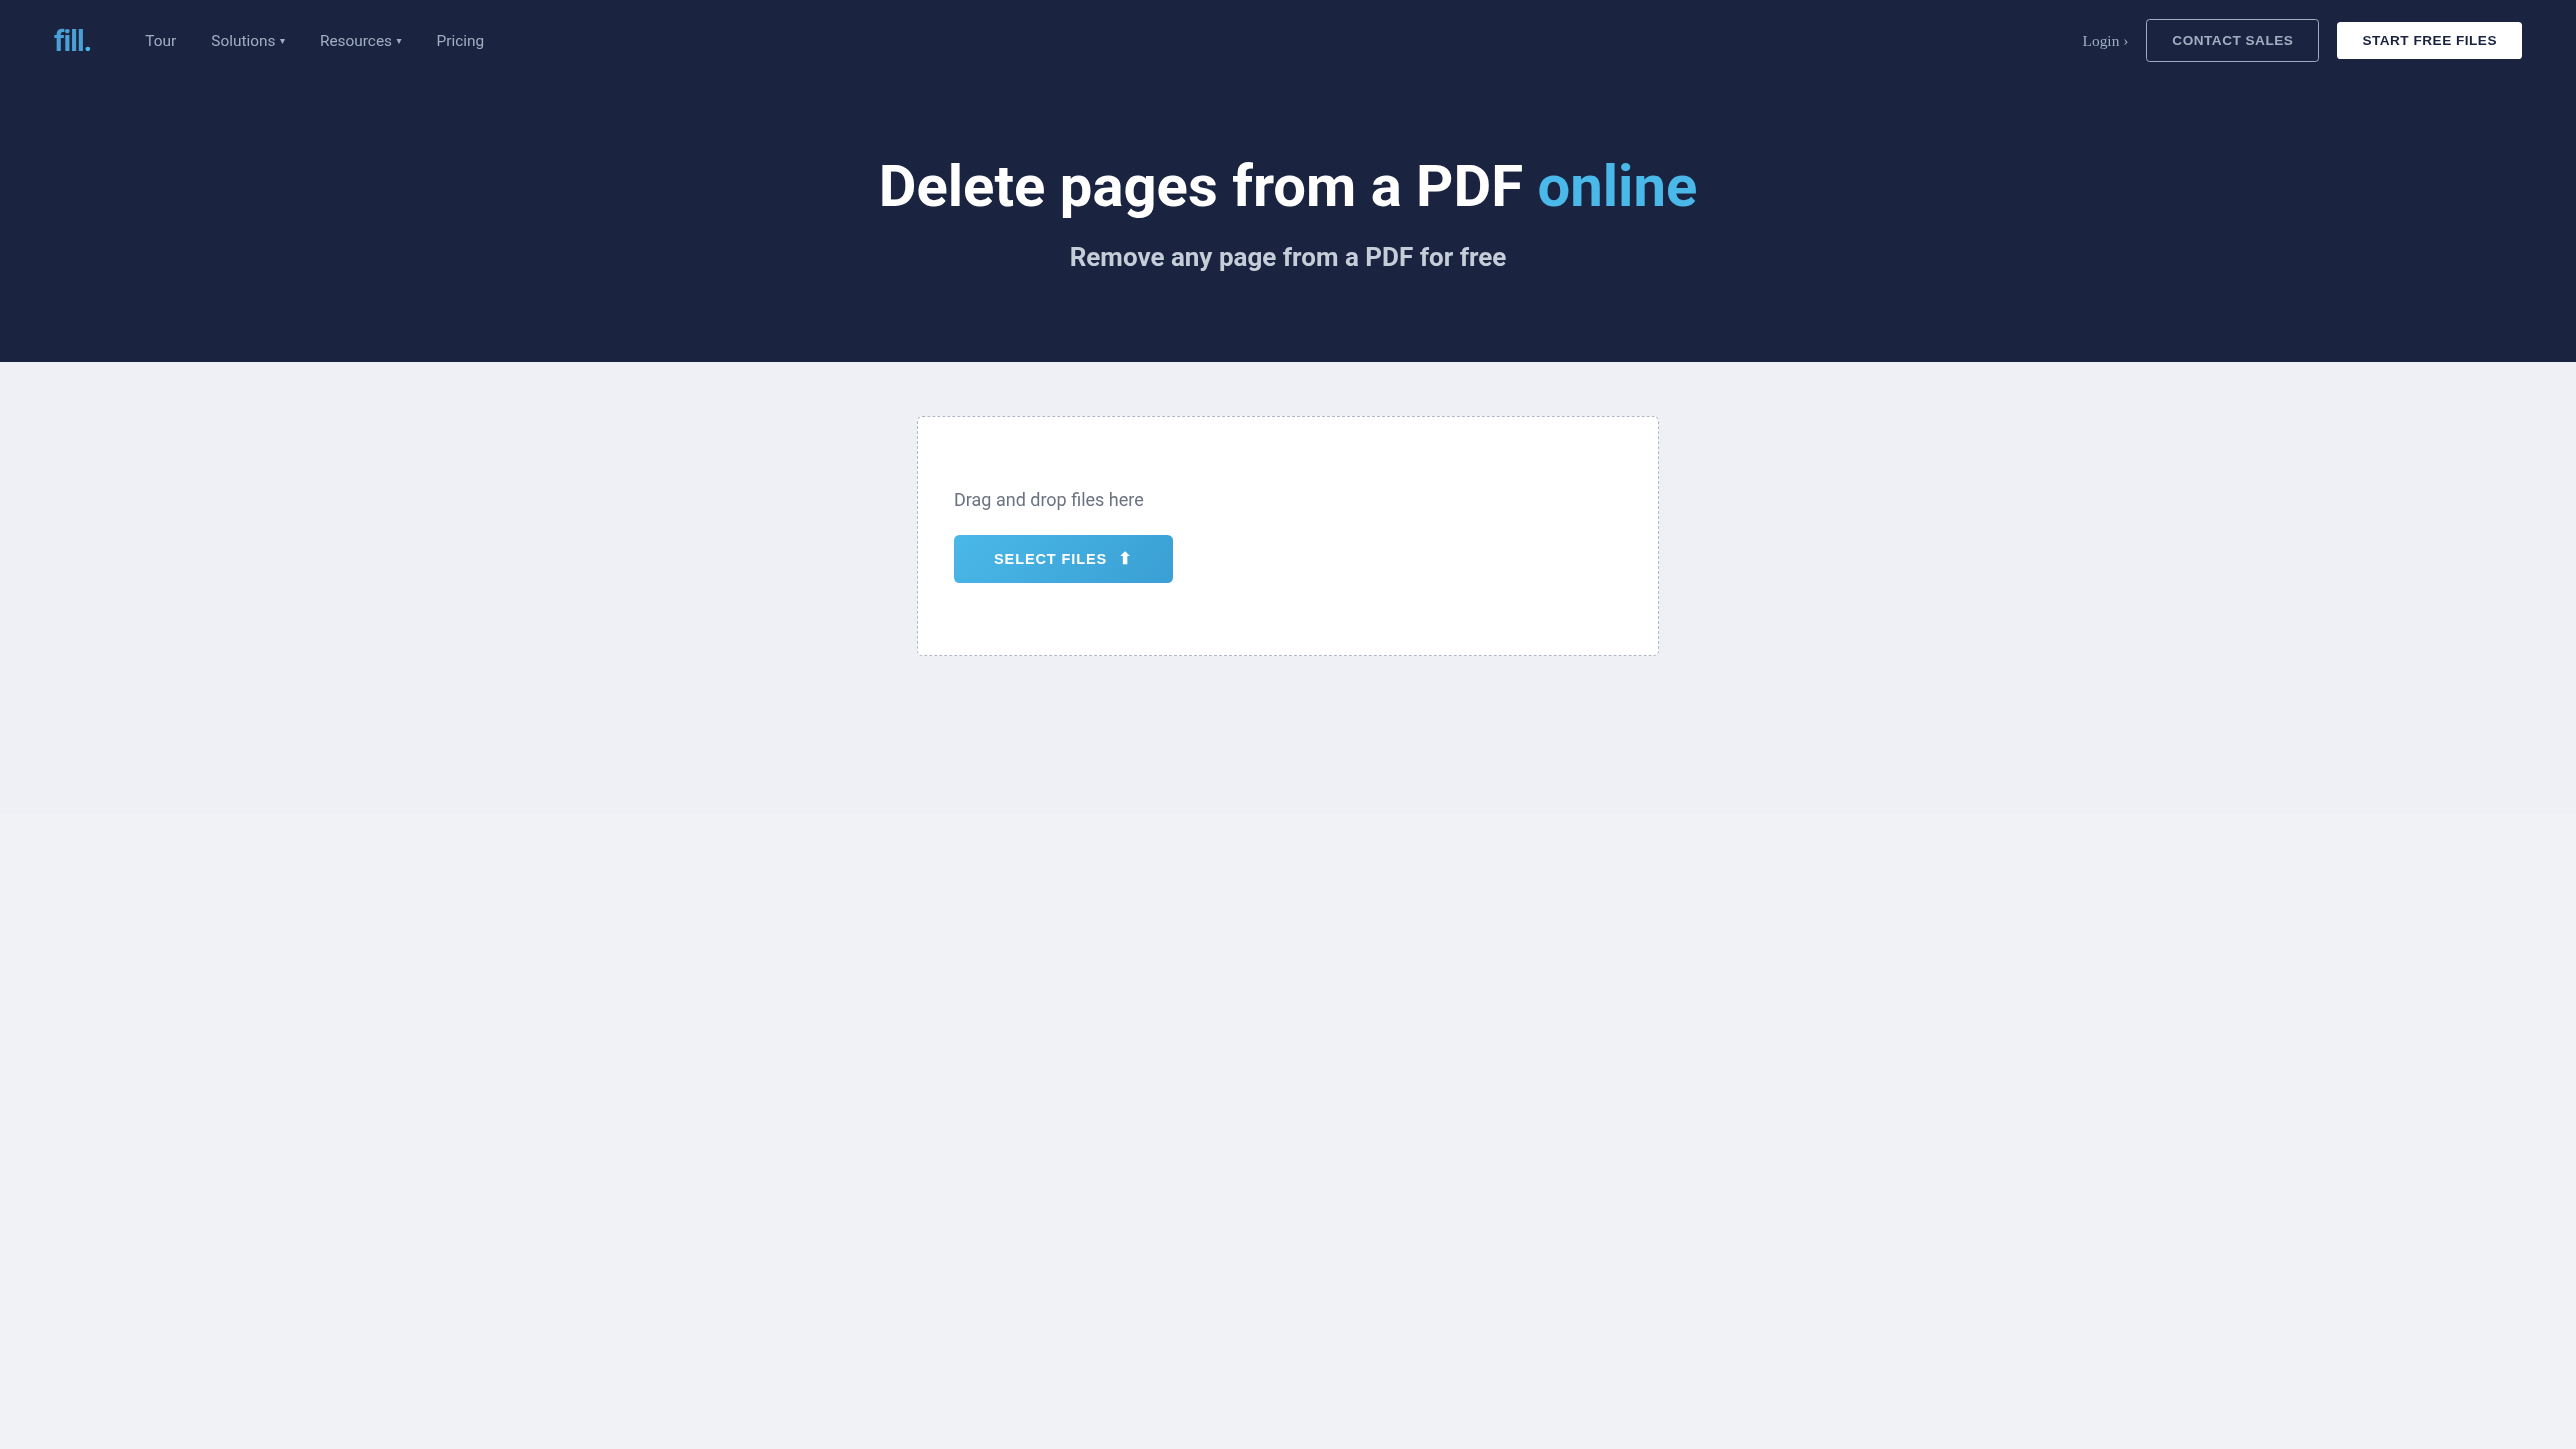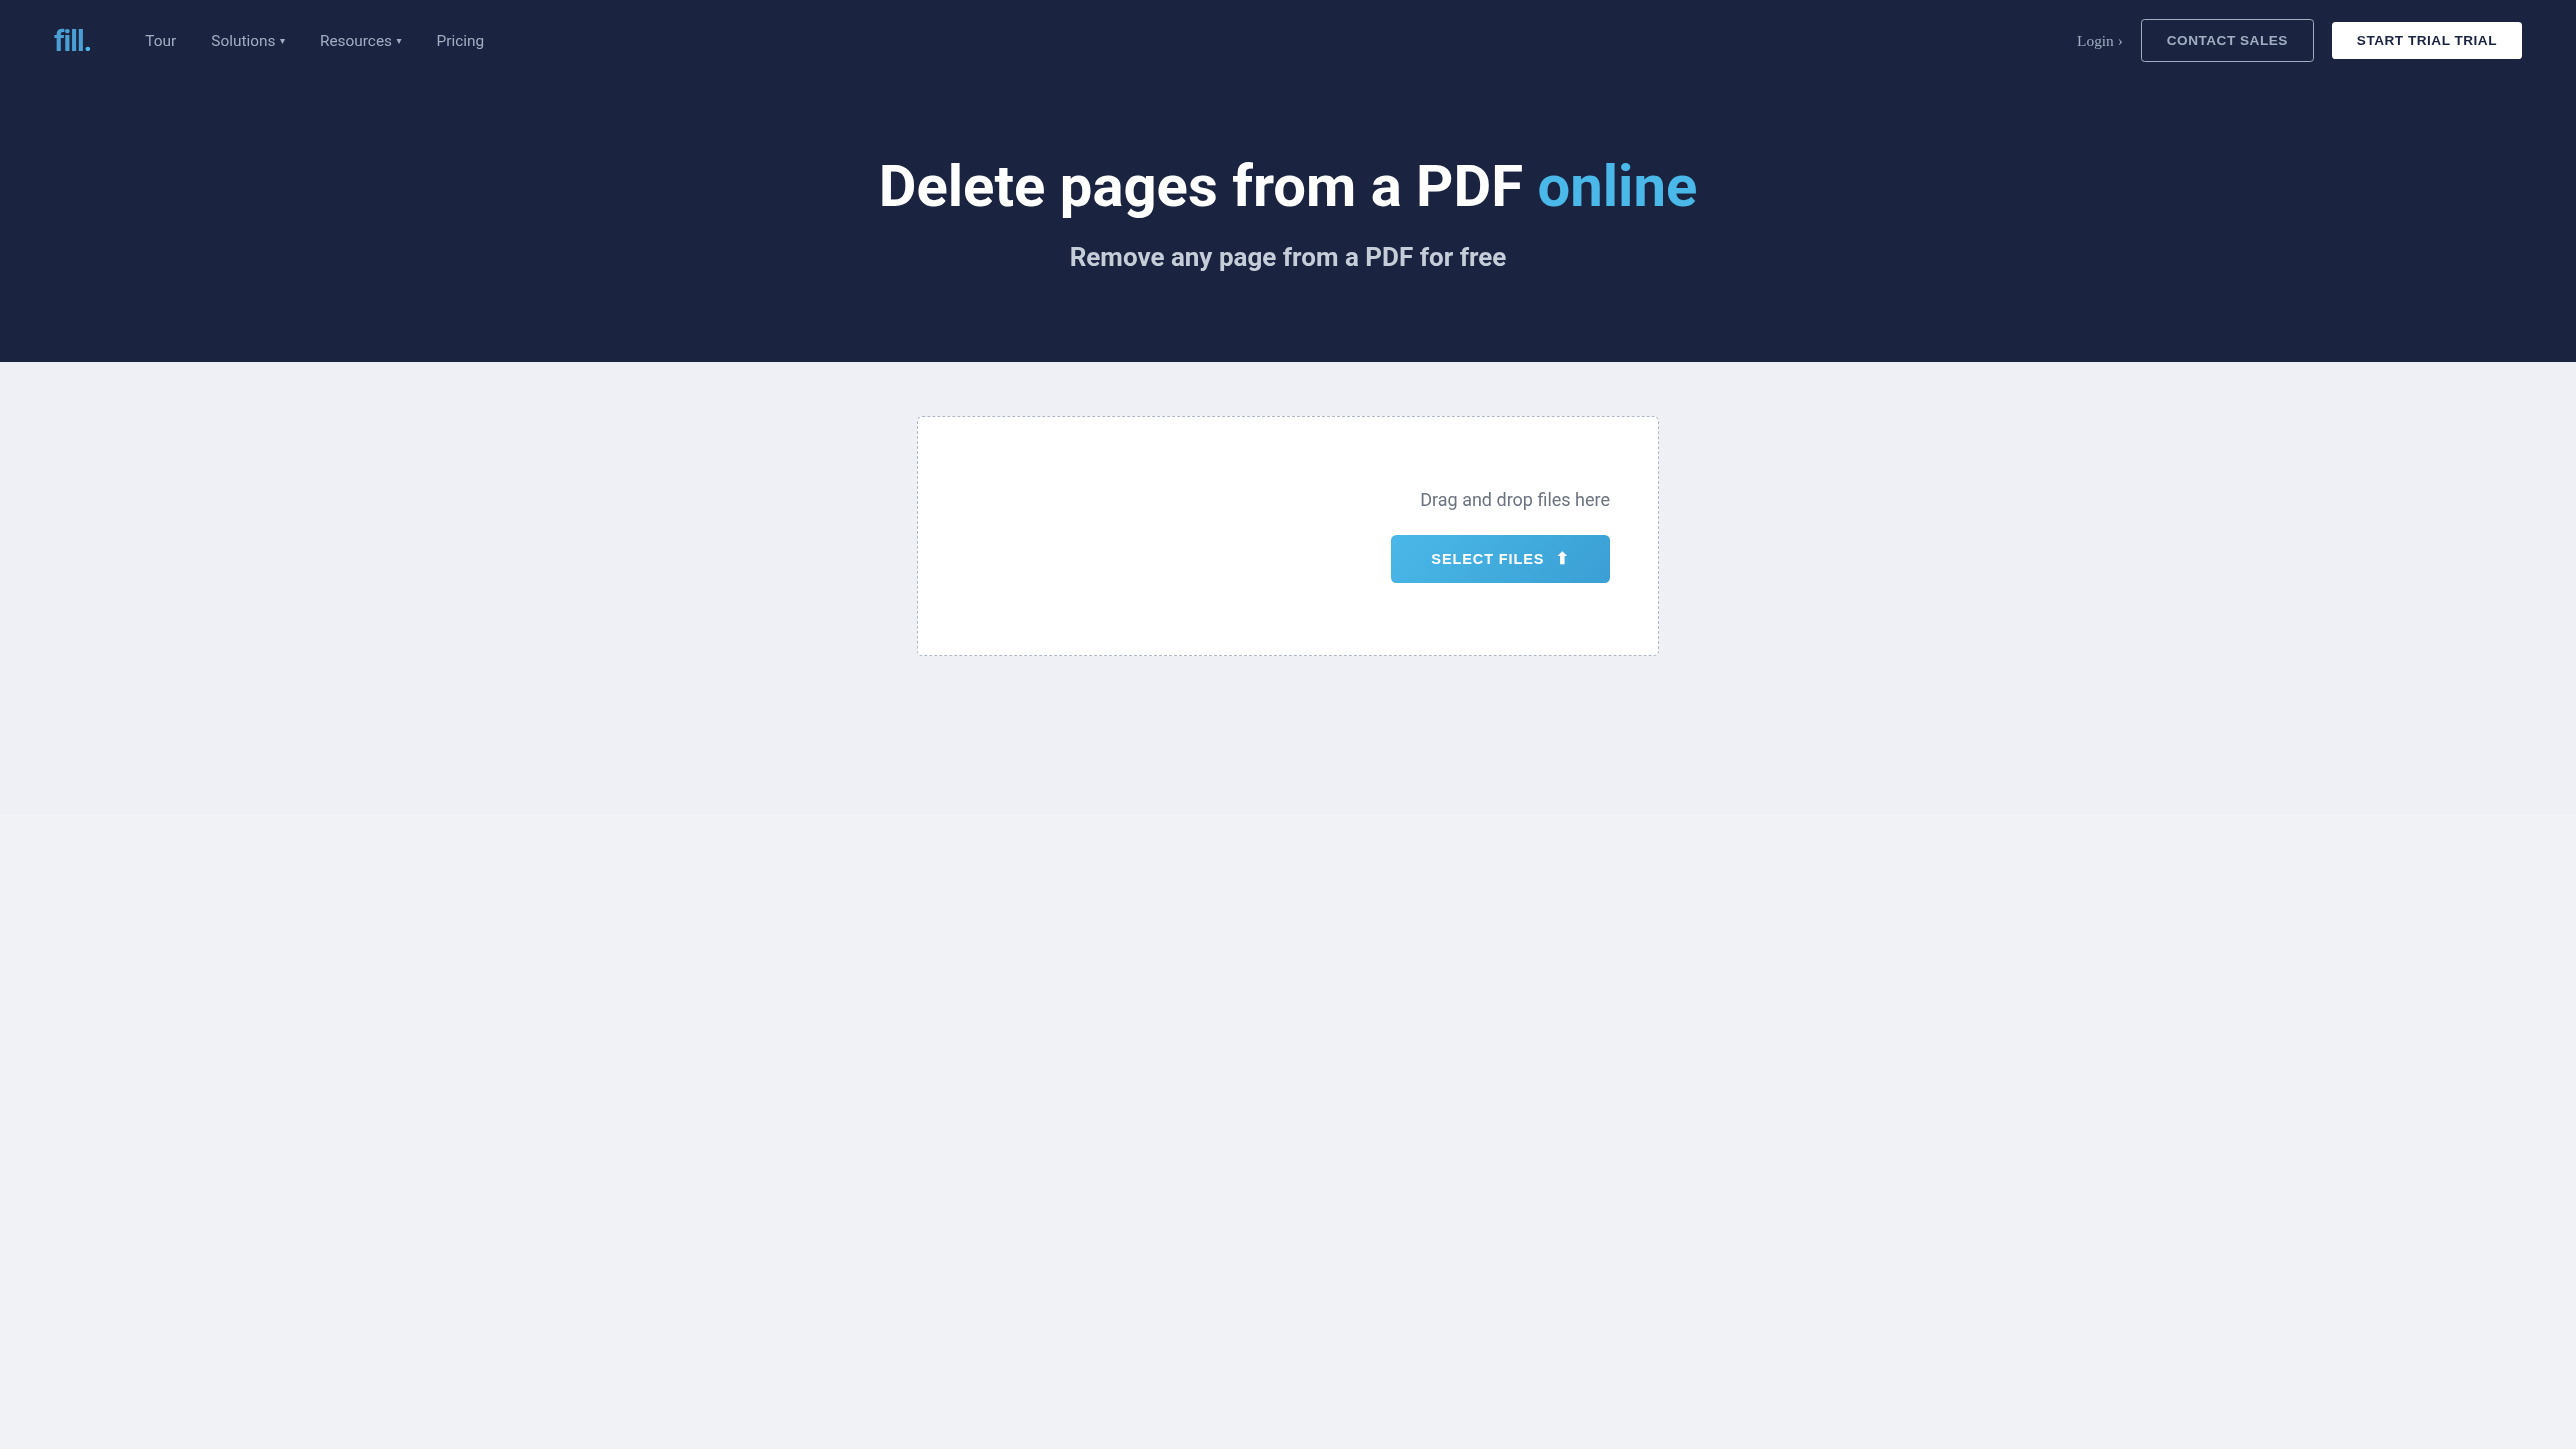--- a/index.html
+++ b/index.html
@@ -134,24 +134,24 @@
       align-items: flex-start;
     }
 
     
     .drop-zone-wrapper {
       width: 742px;
       max-width: 100%;
       border: 1.8px dashed #b0b8c8;
       border-radius: 5.4px;
       background-color: #ffffff;
-      padding: 72px 48px;
+      padding: 72px 36px;
       display: flex;
       flex-direction: column;
-      align-items: flex-end;
+      align-items: flex-start;
       justify-content: center;
       gap: 25px;
     }
 
     .drop-text {
       font-size: 18px;
       color: #6b7280;
       font-weight: 400;
     }
 
@@ -198,21 +198,21 @@
     <a class="nav-link">
       <span>Pricing</span>
     </a>
   </div>
 
   <div class="nav-right">
     <a class="login-link">
       <span>Login ›</span>
     </a>
     <button class="btn-contact">CONTACT SALES</button>
-    <button class="btn-start-trial">START TRIAL TRIAL</button>
+    <button class="btn-start-trial">START FREE FILES</button>
   </div>
 </nav>
 
 <section class="hero">
   <h1 class="hero-title">
     <span>Delete pages from a PDF </span><span class="highlight">online</span>
   </h1>
   <p class="hero-subtitle">Remove any page from a PDF for free</p>
 </section>
 

